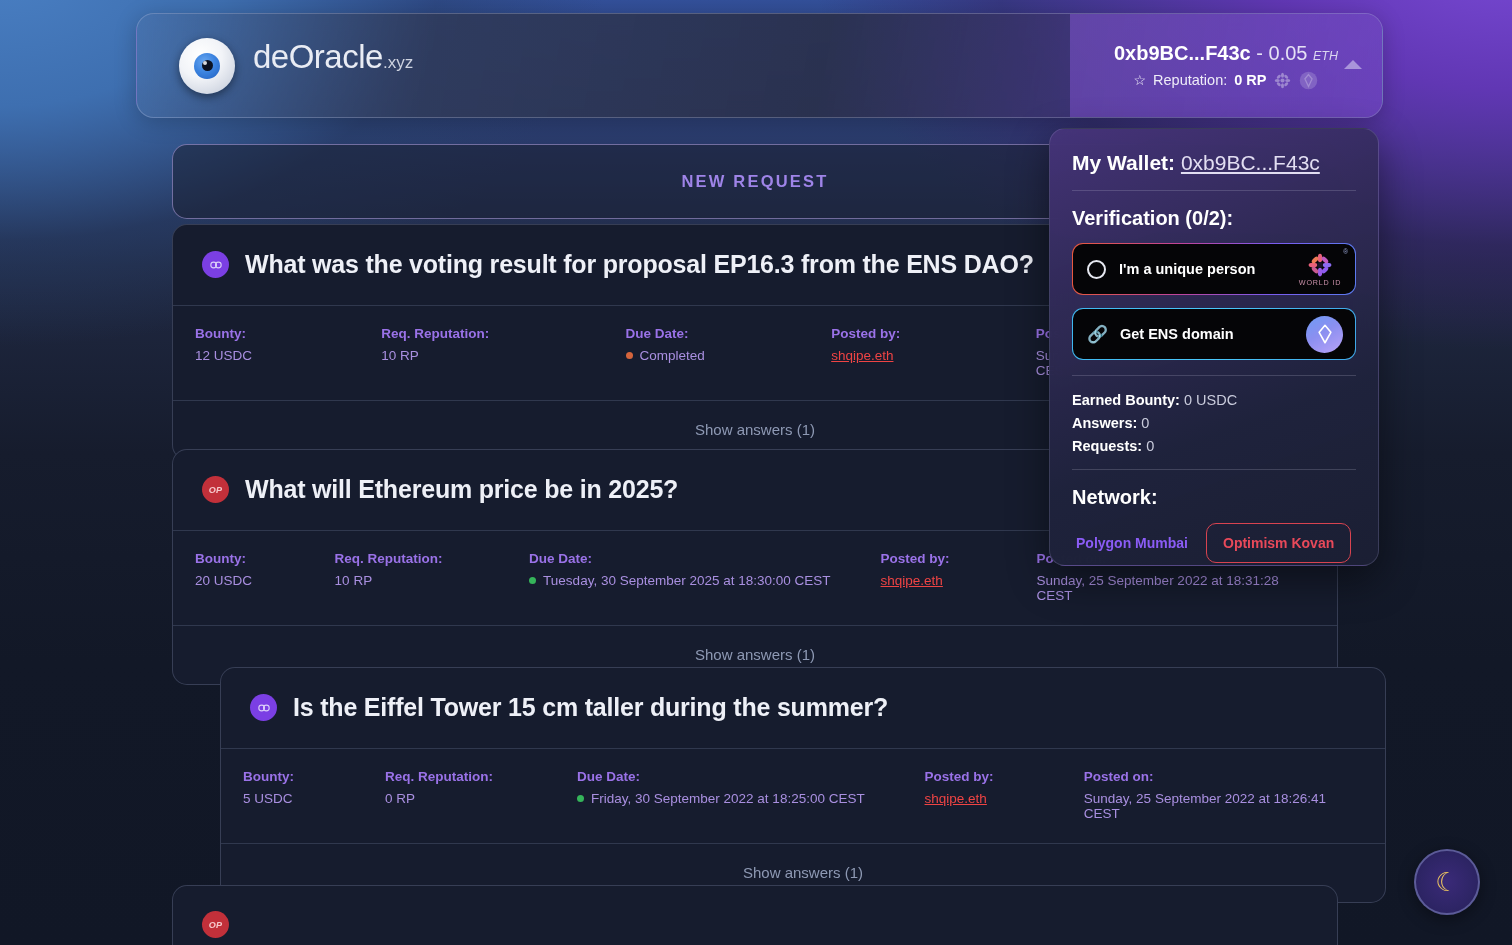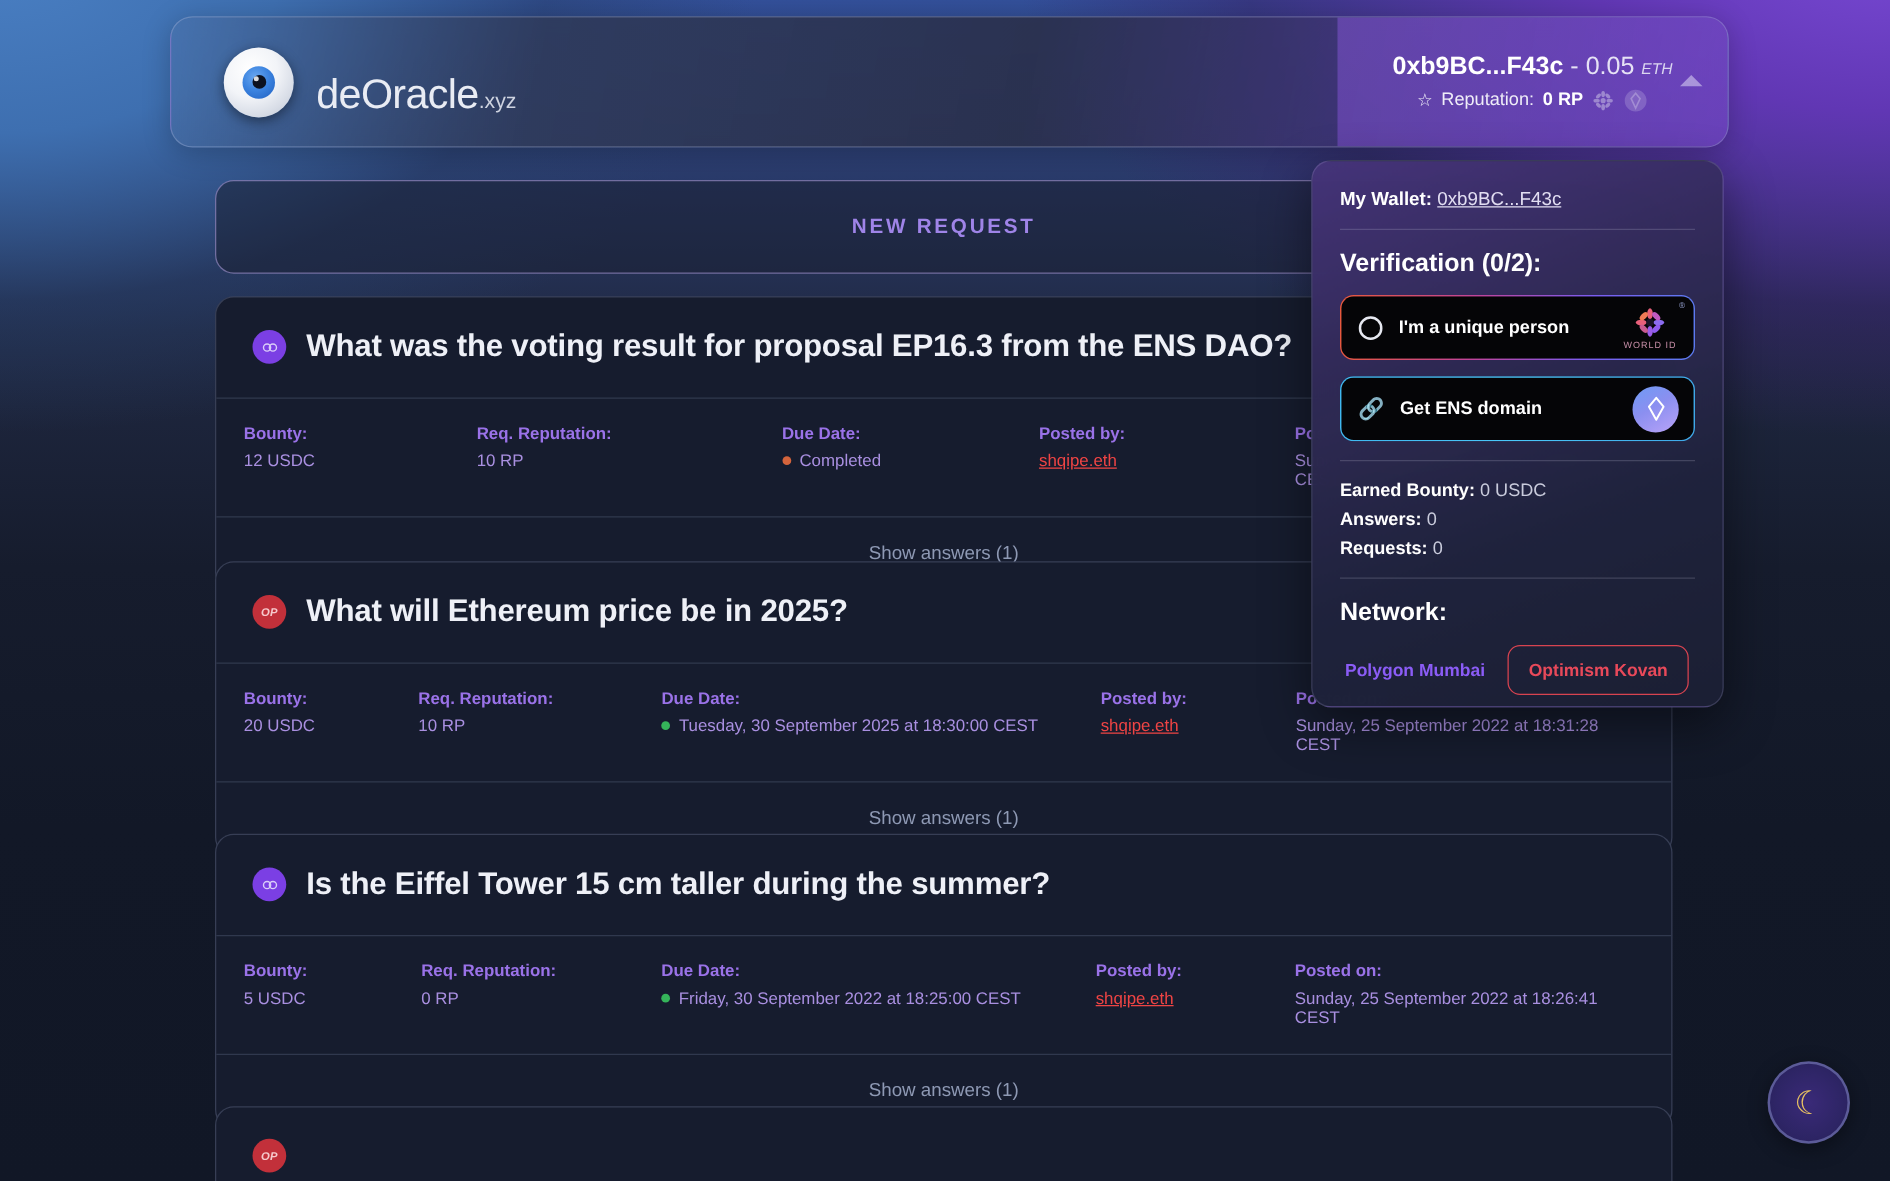--- a/index.html
+++ b/index.html
@@ -29,21 +29,21 @@
     width: 1247px; height: 105px;
     border-radius: 18px;
     border: 1px solid rgba(190,196,226,0.30);
     background: linear-gradient(100deg, rgba(74,114,170,0.55) 0%, rgba(47,58,90,0.88) 24%, rgba(42,48,76,0.92) 55%, rgba(78,56,148,0.70) 88%, rgba(104,68,186,0.55) 100%);
     backdrop-filter: blur(8px);
     display: flex;
     align-items: center;
     box-shadow: 0 4px 22px rgba(0,0,0,0.22);
   }
 
-  .brand { display: flex; align-items: flex-end; gap: 18px; padding-left: 42px; }
+  .brand { display: flex; align-items: flex-start; gap: 18px; padding-left: 42px; }
 
   .eye-logo {
     width: 56px; height: 56px; border-radius: 50%;
     background: radial-gradient(circle at 38% 32%, #ffffff 0%, #f2f4f8 42%, #d7dce6 72%, #b9c0cf 100%);
     display: flex; align-items: center; justify-content: center;
     box-shadow: 0 3px 10px rgba(0,0,0,0.45);
   }
   .eye-iris {
     width: 26px; height: 26px; border-radius: 50%;
     background: radial-gradient(circle at 40% 34%, #6aa8f0 0%, #3c84e0 45%, #1f5fc0 100%);
@@ -145,21 +145,21 @@
     position: absolute; left: 1049px; top: 128px;
     width: 330px; height: 438px;
     border-radius: 16px;
     border: 1px solid rgba(165,160,210,0.22);
     background: linear-gradient(160deg, rgba(70,52,122,0.96) 0%, rgba(48,42,86,0.97) 34%, rgba(31,35,60,0.98) 66%, rgba(27,31,52,0.99) 100%);
     backdrop-filter: blur(14px);
     padding: 22px 22px;
     box-shadow: 0 14px 40px rgba(0,0,0,0.45);
     z-index: 20;
   }
-  .dd-wallet { font-size: 15px; font-weight: 700; color: #FFFFFF; }
+  .dd-wallet { font-size: 21px; font-weight: 700; color: #FFFFFF; }
   .dd-wallet a { font-weight: 400; color: #E2DEF2; text-decoration: underline; }
   .dd-sep { height: 1px; background: rgba(190,190,215,0.22); margin: 15px 0 16px 0; }
   .dd-h { font-size: 20px; font-weight: 700; color: #FFFFFF; }
 
   .verify-btn {
     margin-top: 13px;
     height: 52px; border-radius: 11px;
     background: #050507;
     display: flex; align-items: center; padding: 0 12px 0 14px;
     position: relative; cursor: pointer;
@@ -257,21 +257,21 @@
         </svg>
       </div>
       <div class="caret-up"></div>
     </div>
   </div>
 
   <div class="new-request">
     <span>NEW REQUEST</span>
   </div>
 
-  <div class="card" style="top:237px;">
+  <div class="card" style="top:224px;">
     <div class="card-head">
       <div class="chain-ic chain-poly">
         <svg width="16" height="16" viewBox="0 0 24 24" fill="none" stroke="#D9CCF8" stroke-width="1.7">
           <circle cx="8.5" cy="12" r="4.3"></circle>
             <circle cx="15.5" cy="12" r="4.3"></circle>
         </svg>
       </div>
       <div class="q-title">What was the voting result for proposal EP16.3 from the ENS DAO?</div>
     </div>
     <div class="card-meta">
@@ -338,21 +338,21 @@
       <div class="meta-col">
         <span class="meta-label">Posted on:</span>
         <span class="meta-value">Sunday, 25 September 2022 at 18:31:28 CEST</span>
       </div>
     </div>
     <div class="card-foot">
       <a>Show answers (1)</a>
     </div>
   </div>
 
-  <div class="card" style="top:667px;">
+  <div class="card" style="top:667px;margin-left:48px;">
     <div class="card-head">
       <div class="chain-ic chain-poly">
         <svg width="16" height="16" viewBox="0 0 24 24" fill="none" stroke="#D9CCF8" stroke-width="1.7">
           <circle cx="8.5" cy="12" r="4.3"></circle>
             <circle cx="15.5" cy="12" r="4.3"></circle>
         </svg>
       </div>
       <div class="q-title">Is the Eiffel Tower 15 cm taller during the summer?</div>
     </div>
     <div class="card-meta">

